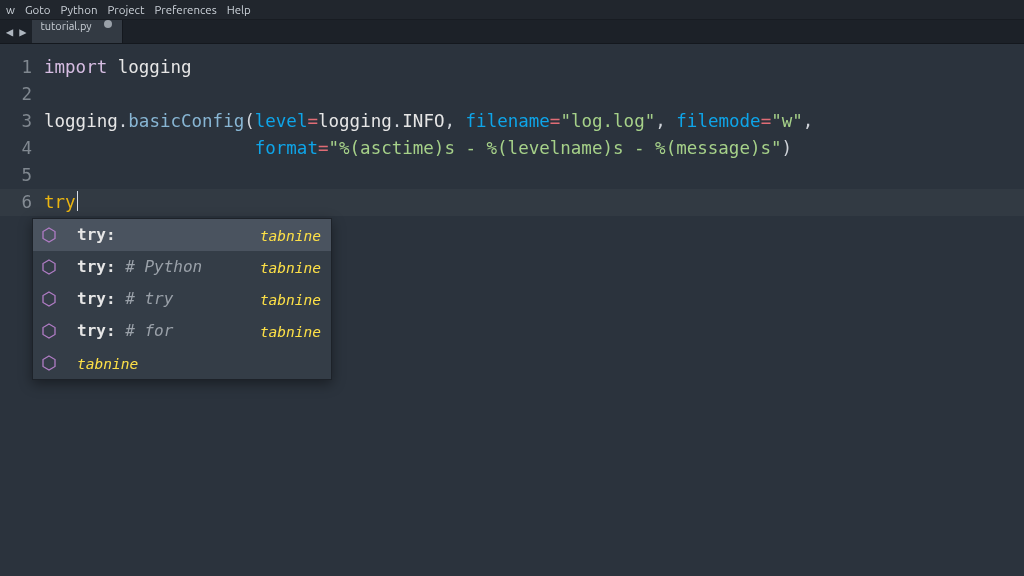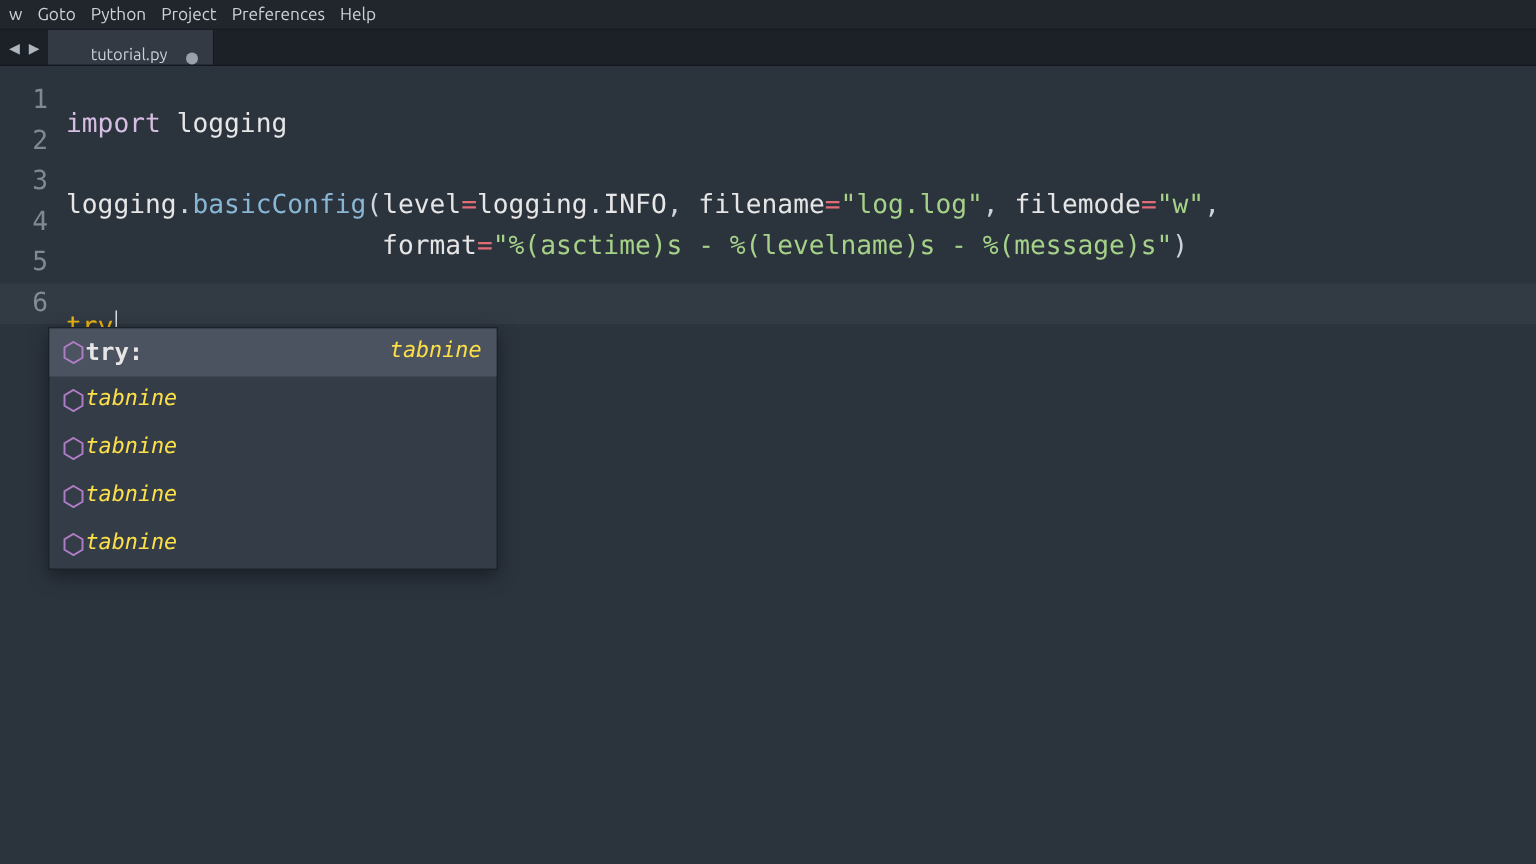--- a/index.html
+++ b/index.html
@@ -44,23 +44,23 @@
       padding: 0 4px;
       gap: 2px;
     }
     .nav-arrow {
       color: #aeb6bf;
       font-size: 12px;
       padding: 0 2px;
     }
     .tab {
       display: flex;
-      align-items: flex-end;
+      align-items: flex-start;
       height: 100%;
-      padding: 0 30px 0 28px;
+      padding: 0 30px 0 8px;
       background: #333a43;
       color: #c9cfd6;
       font-family: -apple-system, "Segoe UI", Ubuntu, sans-serif;
       font-size: 11px;
       position: relative;
       border-right: 1px solid #14181e;
     }
     .tab-dot {
       position: absolute;
       right: 10px;
@@ -80,40 +80,40 @@
       padding-top: 10px;
       color: #808890;
       text-align: right;
       font-size: 17.5px;
       line-height: 27px;
       user-select: none;
     }
     .gutter div { padding-right: 12px; }
     .code {
       flex: 1;
-      padding-top: 26px;
+      padding-top: 10px;
       font-size: 17.5px;
       line-height: 27px;
       white-space: pre;
       color: #d8dee8;
     }
     .line-active-bg {
       position: absolute;
       left: 0;
       right: 0;
       height: 27px;
       top: 145px;
       background: rgba(255,255,255,0.035);
       pointer-events: none;
     }
     .kw-import { color: #d6bde2; }
     .kw-try { color: #eab308; }
     .id-logging { color: #e6e6e6; }
     .fn { color: #88b6d4; text-align: center; }
-    .param { color: #e5e5e5; }
+    .param { color: #0ea5e9; }
     .op { color: #e06c75; }
     .str { color: #a6d189; }
     .punct { color: #cfd3d9; }
     .cursor {
       display: inline-block;
       width: 1.5px;
       height: 20px;
       background: #d8dee8;
       vertical-align: text-bottom;
       margin-left: 1px;
@@ -126,23 +126,23 @@
       top: 174px;
       width: 300px;
       background: #343d47;
       border: 1px solid #1d2229;
       box-shadow: 0 4px 12px rgba(0,0,0,0.4);
       font-size: 16px;
       line-height: 1;
     }
     .popup-row {
       display: flex;
-      align-items: flex-start;
+      align-items: flex-end;
       padding: 8px 10px 8px 8px;
-      gap: 0;
+      gap: 20px;
     }
     .popup-row.selected {
       background: #4a535f;
     }
     .popup-icon {
       width: 16px;
       height: 16px;
       flex: none;
     }
     .popup-icon svg { display: block; }
@@ -203,36 +203,39 @@
       </span>
       <span class="popup-label"><span>try:</span><span class="comment"></span></span>
       <span class="popup-source">tabnine</span>
     </div>
     <div class="popup-row">
       <span class="popup-icon">
         <svg viewBox="0 0 16 16">
             <path d="M8 1 L14 4.5 L14 11.5 L8 15 L2 11.5 L2 4.5 Z" fill="none" stroke="#b07cc5" stroke-width="1.3"></path>
           </svg>
       </span>
-      <span class="popup-source">tabnine</span>
-    </div>
-    <div class="popup-row">
-      <span class="popup-icon">
-        <svg viewBox="0 0 16 16">
-            <path d="M8 1 L14 4.5 L14 11.5 L8 15 L2 11.5 L2 4.5 Z" fill="none" stroke="#b07cc5" stroke-width="1.3"></path>
-          </svg>
-      </span>
-      <span class="popup-source">tabnine</span>
-    </div>
-    <div class="popup-row">
-      <span class="popup-icon">
-        <svg viewBox="0 0 16 16">
-            <path d="M8 1 L14 4.5 L14 11.5 L8 15 L2 11.5 L2 4.5 Z" fill="none" stroke="#b07cc5" stroke-width="1.3"></path>
-          </svg>
-      </span>
+      <span class="popup-label"><span>try:</span><span class="comment"> # Python</span></span>
+      <span class="popup-source">tabnine</span>
+    </div>
+    <div class="popup-row">
+      <span class="popup-icon">
+        <svg viewBox="0 0 16 16">
+            <path d="M8 1 L14 4.5 L14 11.5 L8 15 L2 11.5 L2 4.5 Z" fill="none" stroke="#b07cc5" stroke-width="1.3"></path>
+          </svg>
+      </span>
+      <span class="popup-label"><span>try:</span><span class="comment"> # try</span></span>
+      <span class="popup-source">tabnine</span>
+    </div>
+    <div class="popup-row">
+      <span class="popup-icon">
+        <svg viewBox="0 0 16 16">
+            <path d="M8 1 L14 4.5 L14 11.5 L8 15 L2 11.5 L2 4.5 Z" fill="none" stroke="#b07cc5" stroke-width="1.3"></path>
+          </svg>
+      </span>
+      <span class="popup-label"><span>try:</span><span class="comment"> # for</span></span>
       <span class="popup-source">tabnine</span>
     </div>
     <div class="popup-row">
       <span class="popup-icon">
         <svg viewBox="0 0 16 16">
             <path d="M8 1 L14 4.5 L14 11.5 L8 15 L2 11.5 L2 4.5 Z" fill="none" stroke="#b07cc5" stroke-width="1.3"></path>
           </svg>
       </span>
       <span class="popup-source">tabnine</span>
     </div>

